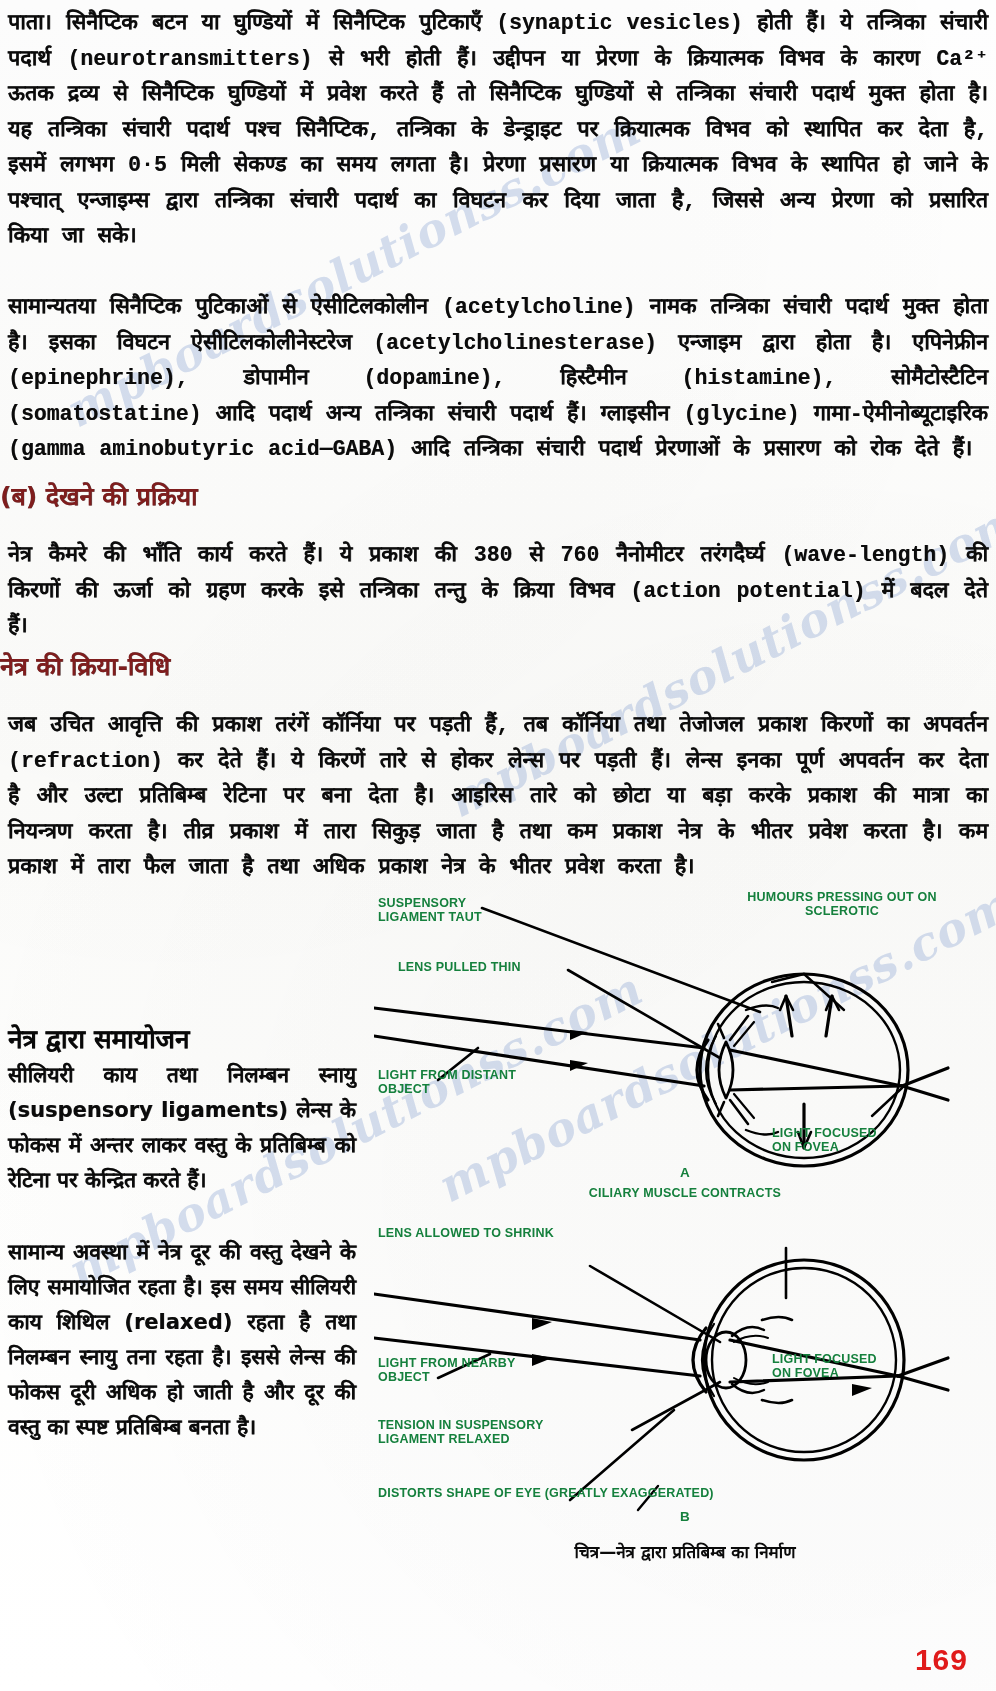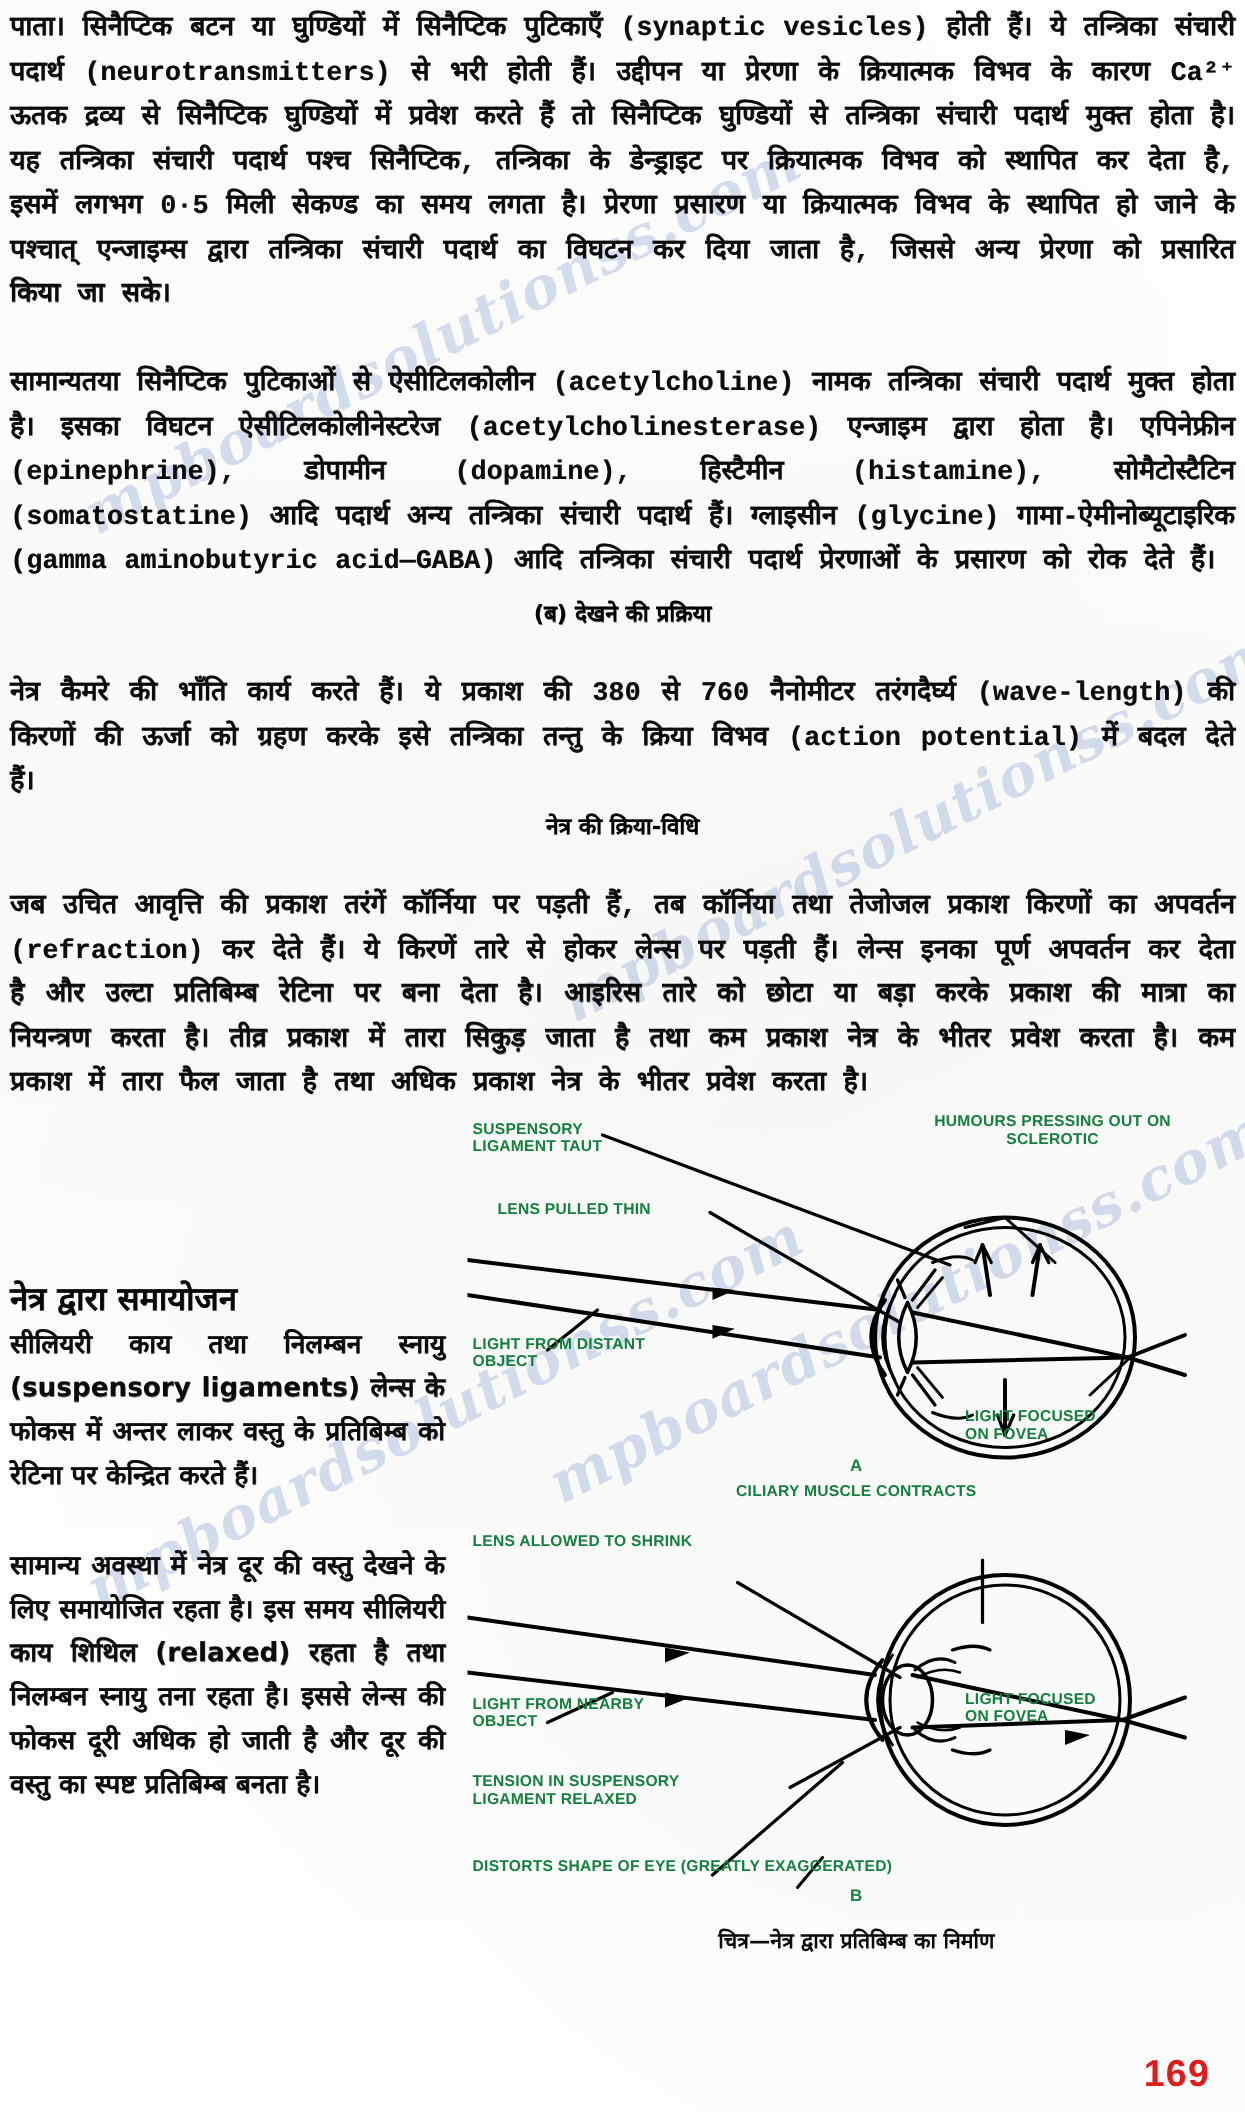--- a/index.html
+++ b/index.html
@@ -56,25 +56,24 @@
     color: #0b0b0b;
     text-align: justify;
     text-justify: inter-word;
     word-spacing: 1px;
     -webkit-font-smoothing: none;
     text-shadow: 0.35px 0.3px 0 rgba(0,0,0,0.55);
   }
   .heading-center {
     position: absolute;
     width: 100%;
-    text-align: center;
-    font-family: "DejaVu Sans", sans-serif;
-    font-weight: 700;
-    font-size: 18px;
-    color: #000000;
+    font-family: "DejaVu Sans", sans-serif;
+    font-weight: 700;
+    font-size: 25px;
+    color: #7f1d1d;
     text-shadow: 0.4px 0.35px 0 rgba(0,0,0,0.6);
   }
   .heading-left {
     position: absolute;
     font-family: "DejaVu Sans", sans-serif;
     font-weight: 700;
     font-size: 26px;
     color: #080808;
     text-shadow: 0.4px 0.35px 0 rgba(0,0,0,0.6);
   }

